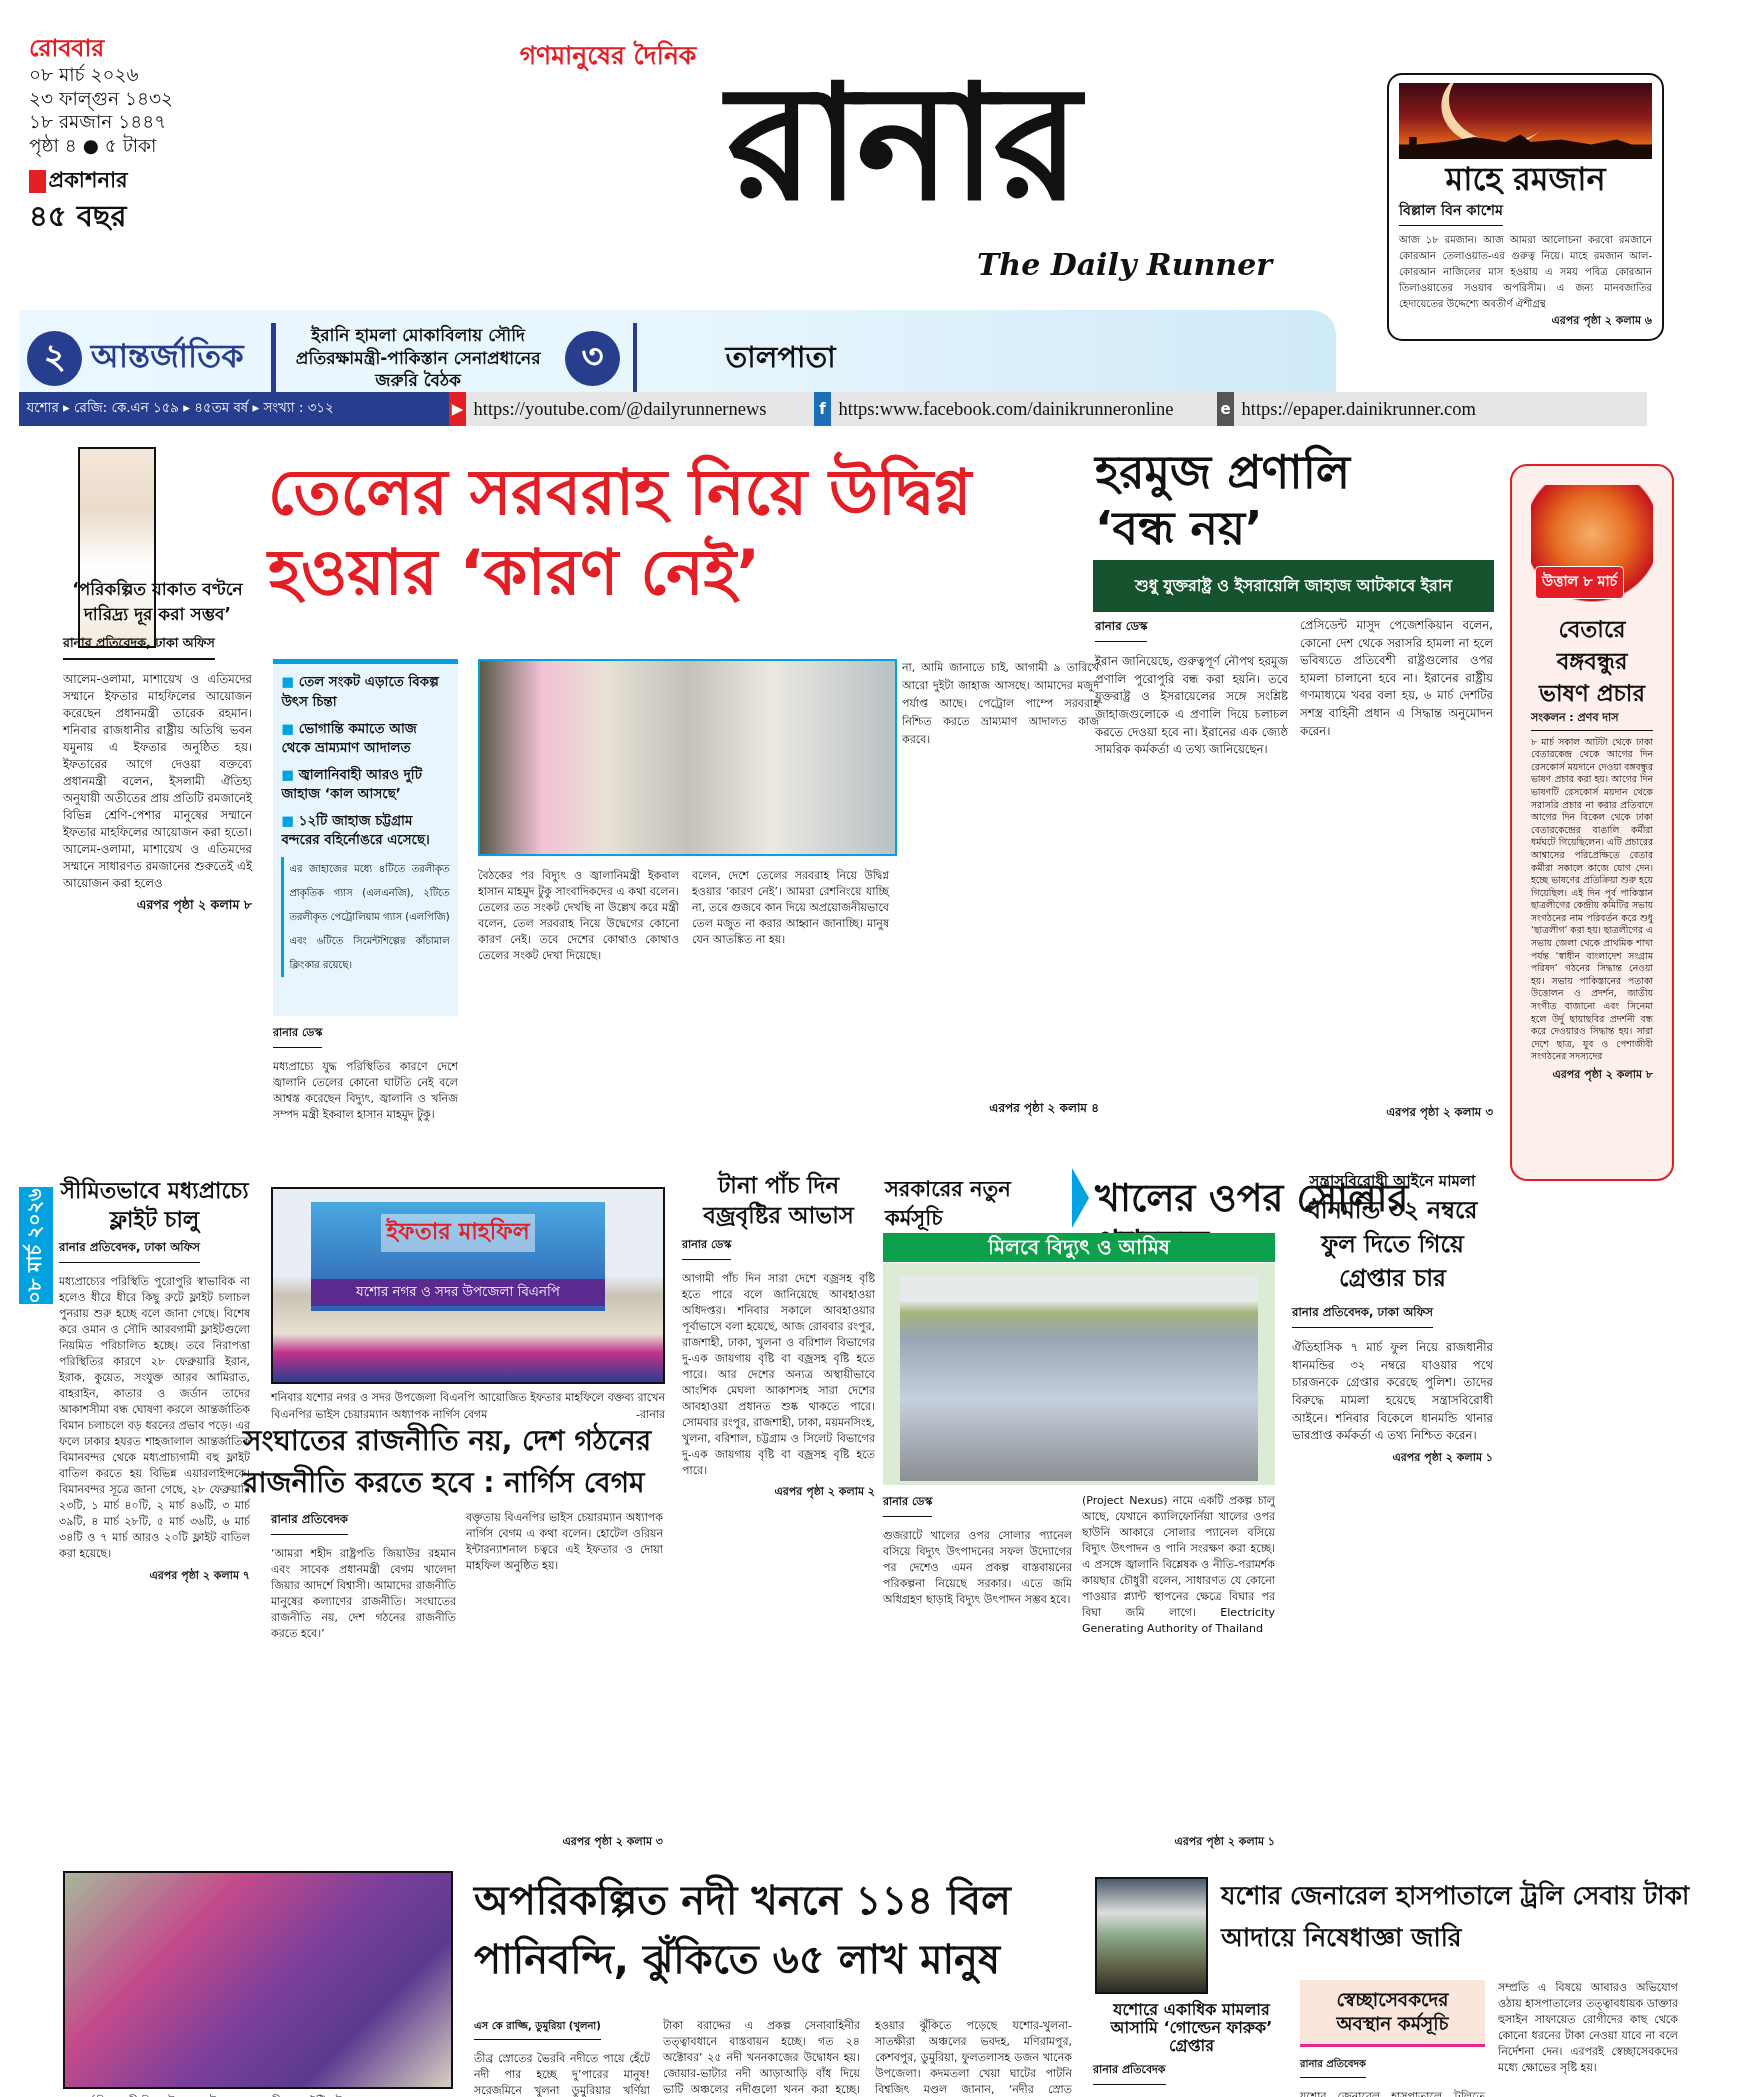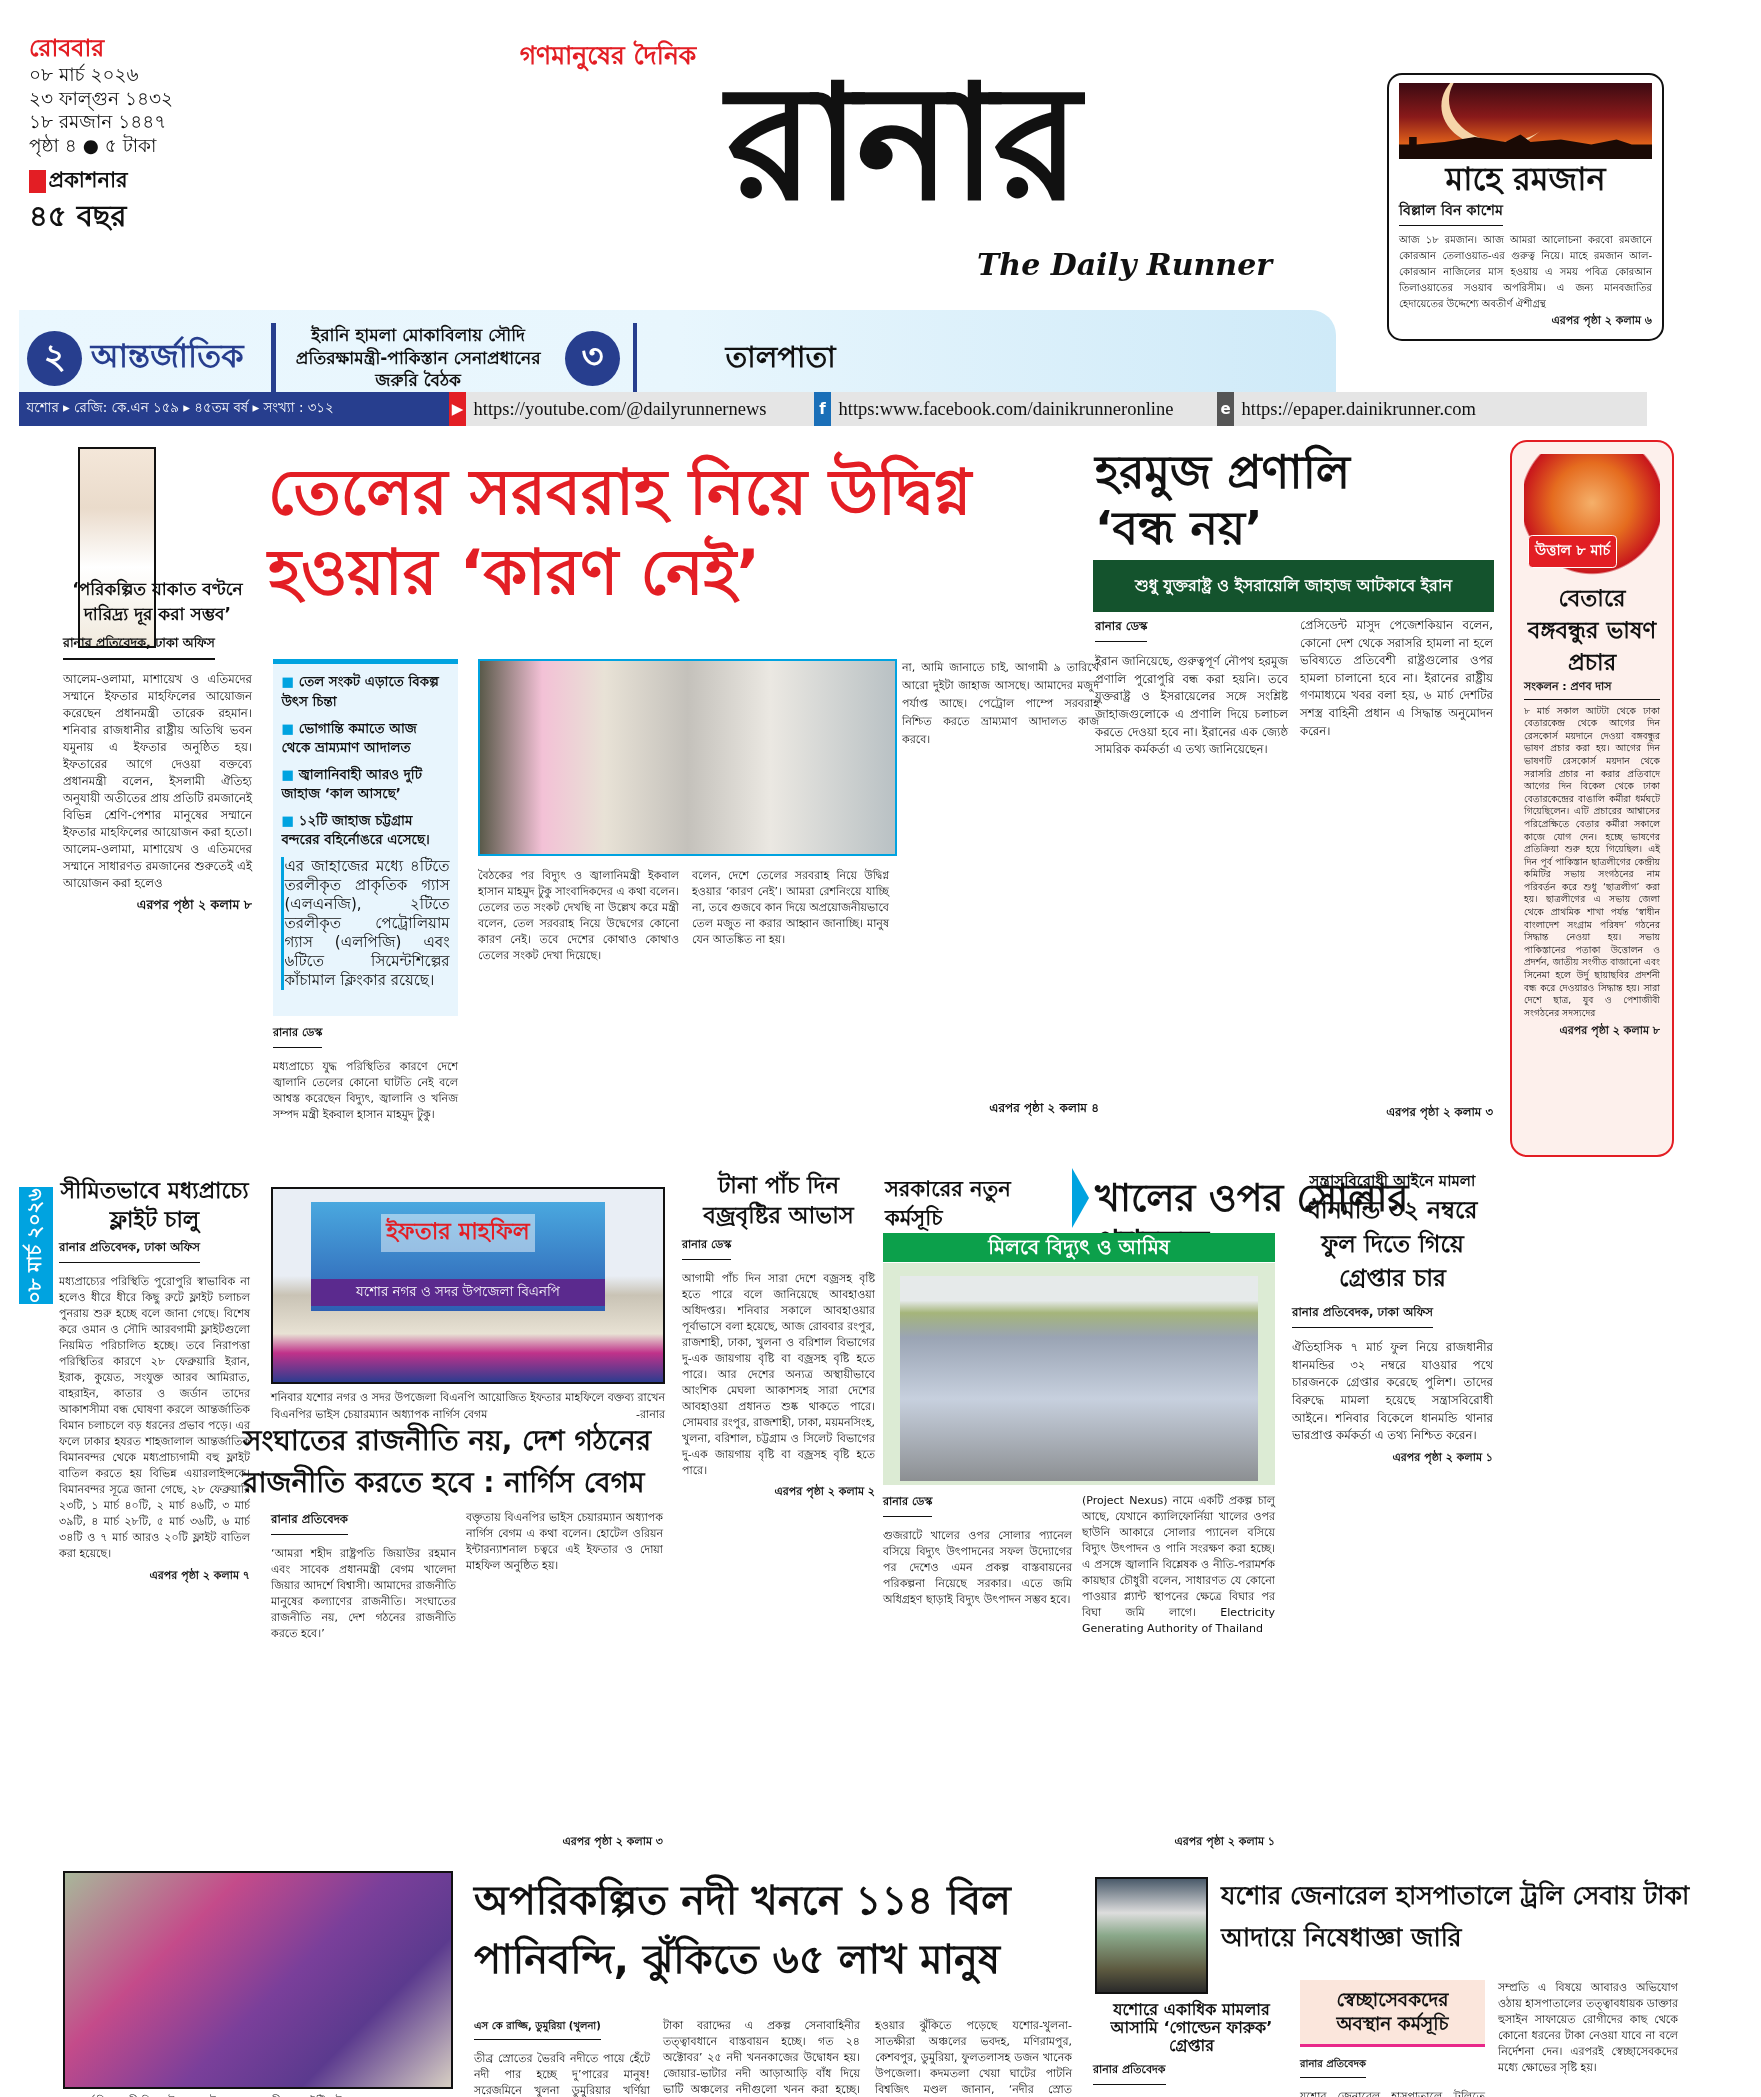--- a/index.html
+++ b/index.html
@@ -86,21 +86,21 @@
 </div>
 
 <div class="abs head" style="left:268px;top:457px;width:797px;font-size:63px;color:#e31e24;line-height:71px">তেলের সরবরাহ নিয়ে উদ্বিগ্ন</div>
 <div class="abs head" style="left:268px;top:537px;width:797px;font-size:63px;color:#e31e24;line-height:71px">হওয়ার ‘কারণ নেই’</div>
 
 <div class="abs" style="left:273px;top:659px;width:185px;height:357px;background:#e8f5fd;border-top:5.9px solid #00a3e0;padding:8.4px 8.4px">
   <div style="font-size:13.4px;line-height:19.3px;margin-bottom:7.6px;font-weight:bold"><span style="color:#00a3e0">■</span> <span>তেল সংকট এড়াতে বিকল্প উৎস চিন্তা</span></div>
   <div style="font-size:13.4px;line-height:19.3px;margin-bottom:7.6px;font-weight:bold"><span style="color:#00a3e0">■</span> <span>ভোগান্তি কমাতে আজ থেকে ভ্রাম্যমাণ আদালত</span></div>
   <div style="font-size:13.4px;line-height:19.3px;margin-bottom:7.6px;font-weight:bold"><span style="color:#00a3e0">■</span> <span>জ্বালানিবাহী আরও দুটি জাহাজ ‘কাল আসছে’</span></div>
   <div style="font-size:13.4px;line-height:19.3px;margin-bottom:7.6px;font-weight:bold"><span style="color:#00a3e0">■</span> <span>১২টি জাহাজ চট্টগ্রাম বন্দরের বহির্নোঙরে এসেছে।</span></div>
-  <div style="font-size:15px;line-height:19px;border-left:3.4px solid #00a3e0;text-align:justify">এর জাহাজের মধ্যে ৪টিতে তরলীকৃত প্রাকৃতিক গ্যাস (এলএনজি), ২টিতে তরলীকৃত পেট্রোলিয়াম গ্যাস (এলপিজি) এবং ৬টিতে সিমেন্টশিল্পের কাঁচামাল ক্লিংকার রয়েছে।</div>
+  <div style="font-size:10px;line-height:24px;border-left:3.4px solid #00a3e0;padding-left:5px;text-align:justify">এর জাহাজের মধ্যে ৪টিতে তরলীকৃত প্রাকৃতিক গ্যাস (এলএনজি), ২টিতে তরলীকৃত পেট্রোলিয়াম গ্যাস (এলপিজি) এবং ৬টিতে সিমেন্টশিল্পের কাঁচামাল ক্লিংকার রয়েছে।</div>
 </div>
 
 <div class="abs photo" style="left:478px;top:659px;width:419px;height:197px;border:2.5px solid #00a3e0;background:linear-gradient(90deg,#5a5a4a 0%,#f3c1d6 15%,#e8e2d6 30%,#c4c1bb 50%,#ebe8e2 70%,#b9c1c4 100%)"></div>
 
 <div class="abs" style="left:273px;top:1024px;width:185px">
   <div class="byline" style="font-size:11px;border-bottom-width:1.7px">রানার ডেস্ক</div>
   <div class="body-text" style="font-size:11px;line-height:16px">মধ্যপ্রাচ্যে যুদ্ধ পরিস্থিতির কারণে দেশে জ্বালানি তেলের কোনো ঘাটতি নেই বলে আশ্বস্ত করেছেন বিদ্যুৎ, জ্বালানি ও খনিজ সম্পদ মন্ত্রী ইকবাল হাসান মাহমুদ টুকু।</div>
 </div>
 <div class="abs body-text" style="left:478px;top:868px;width:201px;font-size:11px;line-height:16px">বৈঠকের পর বিদ্যুৎ ও জ্বালানিমন্ত্রী ইকবাল হাসান মাহমুদ টুকু সাংবাদিকদের এ কথা বলেন। তেলের তত সংকট দেখছি না উল্লেখ করে মন্ত্রী বলেন, তেল সরবরাহ নিয়ে উদ্বেগের কোনো কারণ নেই। তবে দেশের কোথাও কোথাও তেলের সংকট দেখা দিয়েছে।</div>
 <div class="abs body-text" style="left:692px;top:868px;width:197px;font-size:11px;line-height:16px">বলেন, দেশে তেলের সরবরাহ নিয়ে উদ্বিগ্ন হওয়ার ‘কারণ নেই’। আমরা রেশনিংয়ে যাচ্ছি না, তবে গুজবে কান দিয়ে অপ্রয়োজনীয়ভাবে তেল মজুত না করার আহ্বান জানাচ্ছি। মানুষ যেন আতঙ্কিত না হয়।</div>
@@ -110,21 +110,21 @@
 <div class="abs head" style="left:1095px;top:445px;width:399px;font-size:46px;line-height:55px">হরমুজ প্রণালি</div>
 <div class="abs head" style="left:1095px;top:501px;width:399px;font-size:46px;line-height:55px">‘বন্ধ নয়’</div>
 <div class="abs" style="left:1093px;top:560px;width:401px;height:52px;background:#14532d;color:#fff;font-size:16px;font-weight:bold;display:flex;align-items:center;justify-content:center">শুধু যুক্তরাষ্ট্র ও ইসরায়েলি জাহাজ আটকাবে ইরান</div>
 <div class="abs" style="left:1095px;top:617px;width:193px">
   <div class="byline" style="font-size:11.7px;border-bottom-width:1.7px">রানার ডেস্ক</div>
   <div class="body-text" style="font-size:11.7px;line-height:17.6px">ইরান জানিয়েছে, গুরুত্বপূর্ণ নৌপথ হরমুজ প্রণালি পুরোপুরি বন্ধ করা হয়নি। তবে যুক্তরাষ্ট্র ও ইসরায়েলের সঙ্গে সংশ্লিষ্ট জাহাজগুলোকে এ প্রণালি দিয়ে চলাচল করতে দেওয়া হবে না। ইরানের এক জ্যেষ্ঠ সামরিক কর্মকর্তা এ তথ্য জানিয়েছেন।</div>
 </div>
 <div class="abs body-text" style="left:1300px;top:617px;width:193px;font-size:11.7px;line-height:17.6px">প্রেসিডেন্ট মাসুদ পেজেশকিয়ান বলেন, কোনো দেশ থেকে সরাসরি হামলা না হলে ভবিষ্যতে প্রতিবেশী রাষ্ট্রগুলোর ওপর হামলা চালানো হবে না। ইরানের রাষ্ট্রীয় গণমাধ্যমে খবর বলা হয়, ৬ মার্চ দেশটির সশস্ত্র বাহিনী প্রধান এ সিদ্ধান্ত অনুমোদন করেন।</div>
 <div class="abs cont" style="left:1300px;top:1099px;width:193px;font-size:11.7px">এরপর পৃষ্ঠা ২ কলাম ৩</div>
 
-<div class="abs" style="left:1510px;top:440px;width:164px;height:717px;border:2.1px solid #e31e24;border-radius:17px;background:#fdf0ec;padding:12px">
+<div class="abs" style="left:1510px;top:464px;width:164px;height:717px;border:2.1px solid #e31e24;border-radius:17px;background:#fdf0ec;padding:19px">
   <div style="height:122px;background:radial-gradient(circle at 50% 40%,#f5b06a,#e56c1f 40%,#c8161c 70%,transparent 72%);position:relative">
     <div style="position:absolute;left:4.2px;bottom:8.4px;background:#e31e24;color:#fff;font-weight:bold;font-size:14.3px;padding:3.4px 5.9px;border-radius:4.2px;border:1.7px solid #fff">উত্তাল ৮ মার্চ</div>
   </div>
   <div style="font-size:22.7px;font-weight:bold;text-align:center;line-height:32px;margin-top:5.9px">বেতারে বঙ্গবন্ধুর ভাষণ প্রচার</div>
   <div style="font-size:11px;font-weight:bold;border-bottom:1.7px solid #111;padding-bottom:2.5px;margin-bottom:4.2px">সংকলন : প্রণব দাস</div>
   <div style="font-size:9.2px;line-height:12.6px;text-align:justify">৮ মার্চ সকাল আটটা থেকে ঢাকা বেতারকেন্দ্র থেকে আগের দিন রেসকোর্স ময়দানে দেওয়া বঙ্গবন্ধুর ভাষণ প্রচার করা হয়। আগের দিন ভাষণটি রেসকোর্স ময়দান থেকে সরাসরি প্রচার না করার প্রতিবাদে আগের দিন বিকেল থেকে ঢাকা বেতারকেন্দ্রের বাঙালি কর্মীরা ধর্মঘটে গিয়েছিলেন। এটি প্রচারের আশ্বাসের পরিপ্রেক্ষিতে বেতার কর্মীরা সকালে কাজে যোগ দেন। হচ্ছে ভাষণের প্রতিক্রিয়া শুরু হয়ে গিয়েছিল। এই দিন পূর্ব পাকিস্তান ছাত্রলীগের কেন্দ্রীয় কমিটির সভায় সংগঠনের নাম পরিবর্তন করে শুধু ‘ছাত্রলীগ’ করা হয়। ছাত্রলীগের এ সভায় জেলা থেকে প্রাথমিক শাখা পর্যন্ত ‘স্বাধীন বাংলাদেশ সংগ্রাম পরিষদ’ গঠনের সিদ্ধান্ত নেওয়া হয়। সভায় পাকিস্তানের পতাকা উত্তোলন ও প্রদর্শন, জাতীয় সংগীত বাজানো এবং সিনেমা হলে উর্দু ছায়াছবির প্রদর্শনী বন্ধ করে দেওয়ারও সিদ্ধান্ত হয়। সারা দেশে ছাত্র, যুব ও পেশাজীবী সংগঠনের সদস্যদের</div>
   <div style="font-size:11px;font-weight:bold;text-align:right;margin-top:2.5px">এরপর পৃষ্ঠা ২ কলাম ৮</div>
 </div>
 
 <div class="abs" style="left:19px;top:1187px;width:34px;height:117px;background:#00a3e0;display:flex;align-items:center;justify-content:center">

